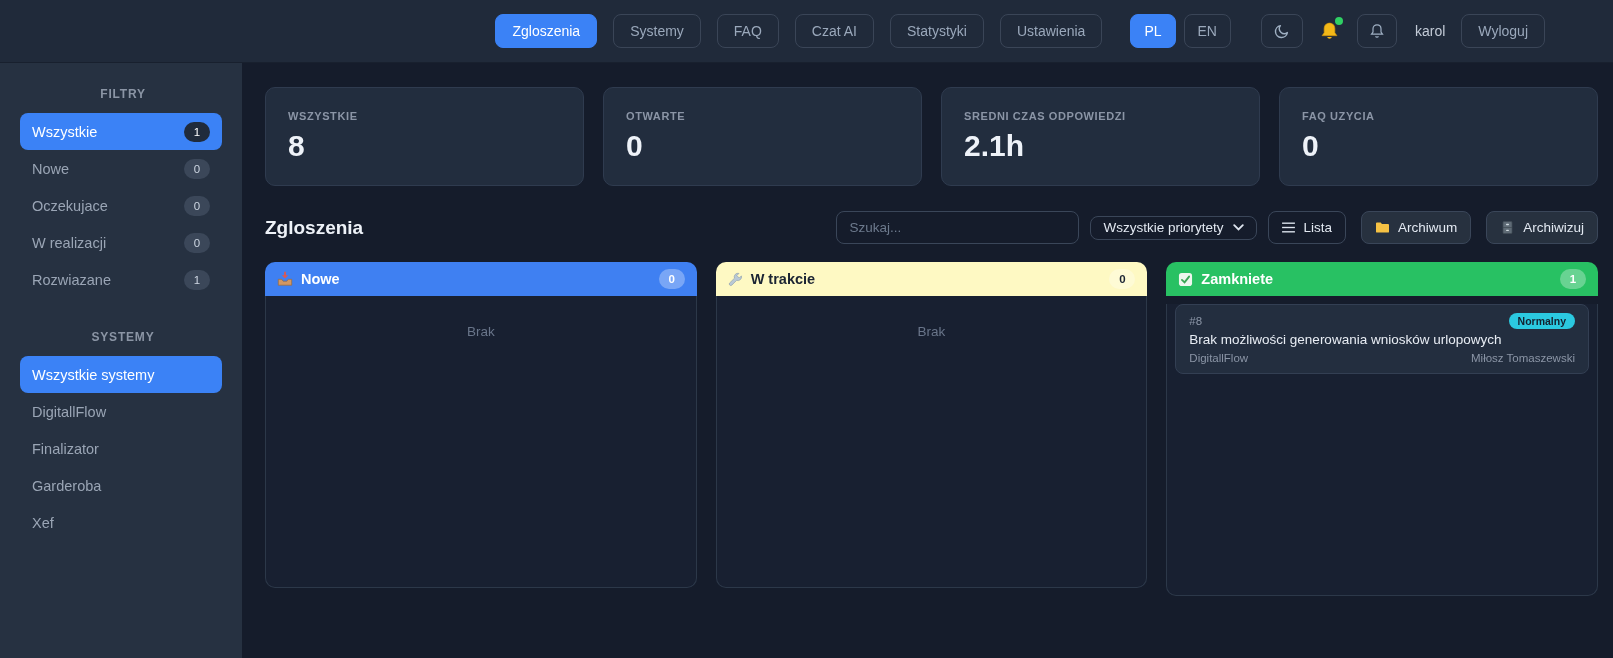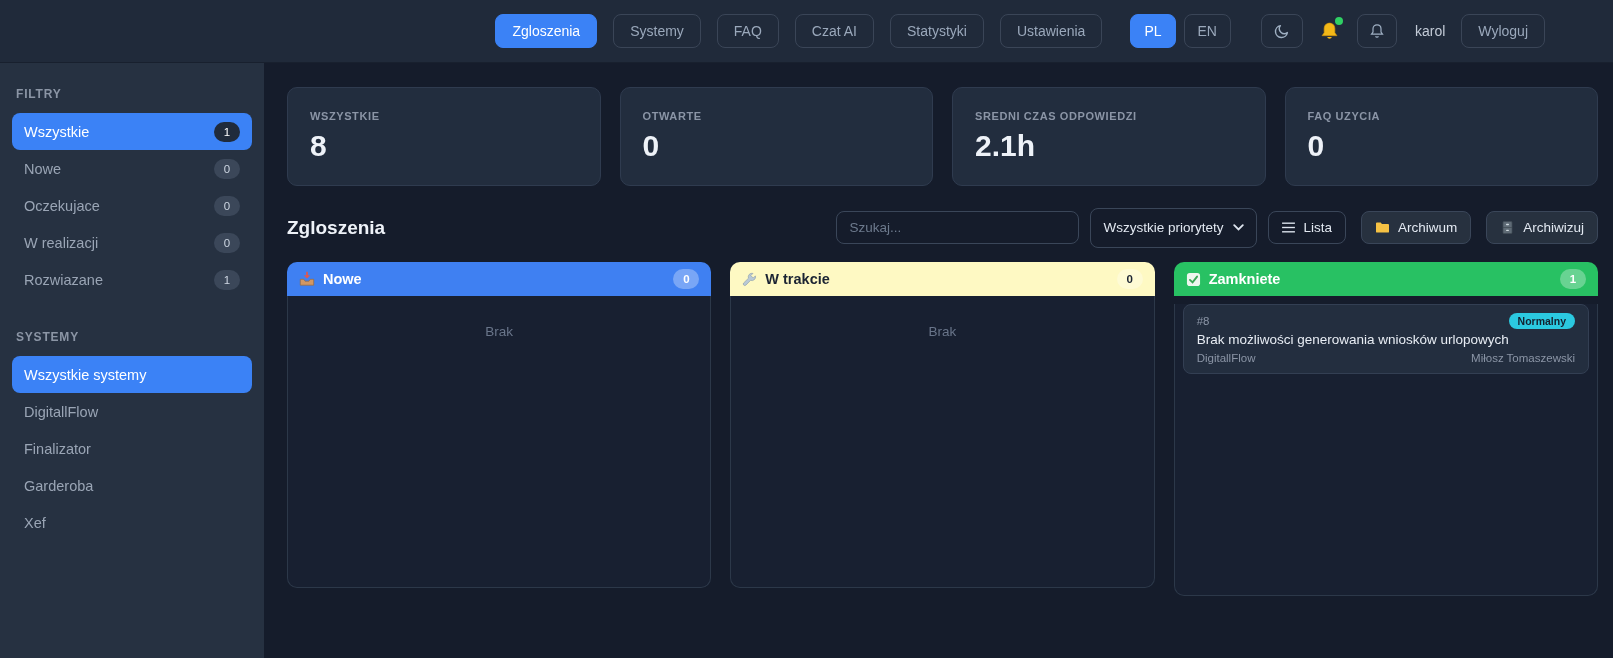--- a/index.html
+++ b/index.html
@@ -28,21 +28,21 @@
   .icon-btn { width:42px; padding:0; }
   .bell-wrap { position:relative; width:26px; height:24px; display:flex; align-items:center; justify-content:center; }
   .bell-dot {
     position:absolute; top:-2px; right:0px; width:8px; height:8px;
     border-radius:50%; background:#2fd064;
   }
   .username { color:#c3cbd7; font-size:14px; margin:0 6px 0 8px; }
   
   .shell { display:flex; height:595px; }
   .sidebar {
-    width:264px; background:#263141; padding:20px 12px; flex-shrink:0;
+    width:242px; background:#263141; padding:20px 20px; flex-shrink:0;text-align:center;
   }
   .side-title {
     font-size:12px; font-weight:bold; color:#8b95a5;
     letter-spacing:.8px; margin:4px 0 12px 4px;
   }
   .side-item {
     height:37px; display:flex; align-items:center; justify-content:space-between;
     padding:0 12px; border-radius:8px; font-size:14.5px; color:#9aa5b5; cursor:pointer;
   }
   .side-item.active { background:#3b82f6; color:#ffffff; }
@@ -66,21 +66,21 @@
   .toolbar { display:flex; align-items:center; margin-top:25px; height:33px; }
   .page-title { font-size:19px; font-weight:bold; color:#eef2f8; }
   .tools { display:flex; align-items:center; gap:11px; margin-left:auto; }
   .search-input {
     width:243px; height:33px; background:transparent; border:1px solid #3a4659;
     border-radius:8px; color:#dbe2ec; font-size:13.5px; padding:0 12px;
     font-family:inherit; outline:none;
   }
   .search-input::placeholder { color:#6d7econtent; color:#6d7a8d; }
   .select-box {
-    height:40px; border:1px solid #3a4659; border-radius:8px; padding:4px 12px;
+    height:24px; border:1px solid #3a4659; border-radius:8px; padding:4px 12px;
     display:flex; align-items:center; gap:10px; font-size:13.5px; color:#e2e8f1;
     cursor:pointer; background:transparent;
   }
   .tool-btn {
     height:33px; border:1px solid #3a4659; border-radius:8px; padding:0 13px;
     display:flex; align-items:center; gap:8px; font-size:13.5px; color:#e2e8f1;
     cursor:pointer; background:transparent;
   }
   .tool-btn.filled { background:#27313f; margin-left:4px; }
   

